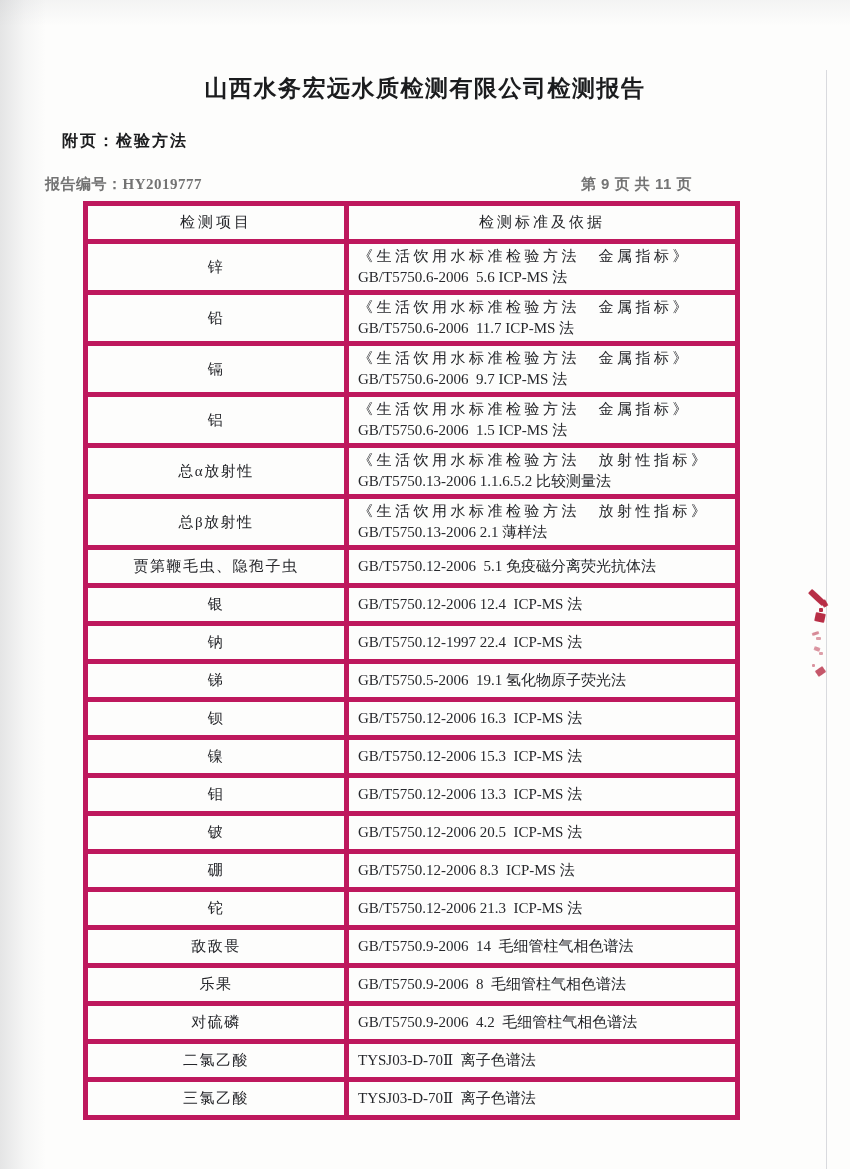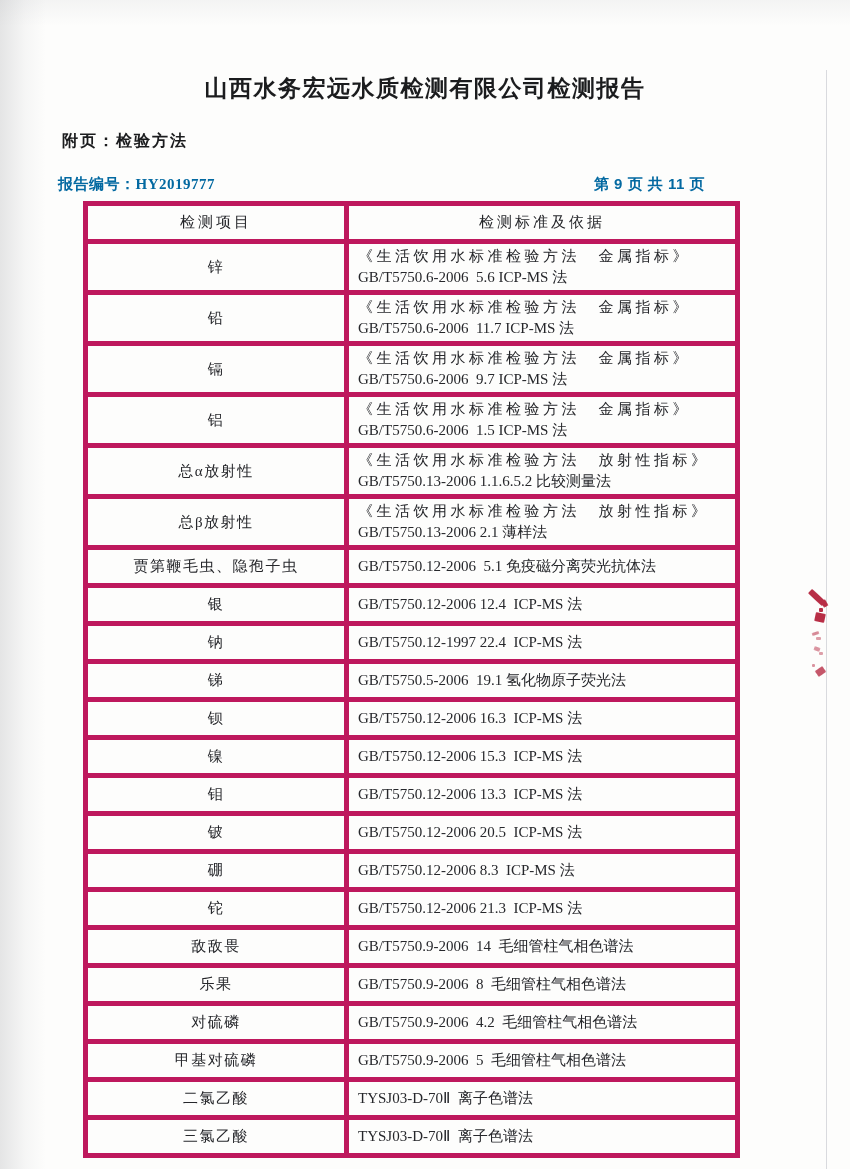--- a/index.html
+++ b/index.html
@@ -44,43 +44,43 @@
 
   .title{
     padding-top:73px;text-align:center;
     font-size:23px;font-weight:bold;letter-spacing:1.5px;color:#1b1c1e;
   }
   .subtitle{
     margin:27px 0 0 62px;
     font-size:16px;font-weight:bold;letter-spacing:2px;color:#1b1c1e;
   }
   .meta-row{
-    margin:23px 0 0 58px;width:647px;
+    margin:23px 0 0 45px;width:647px;
     display:flex;justify-content:space-between;align-items:flex-end;
-    font-size:15px;font-weight:600;letter-spacing:0.5px;color:#0369a1;
+    font-size:15px;font-weight:600;letter-spacing:0.5px;color:#737373;
   }
   .meta-row .num{font-family:"Liberation Serif","DejaVu Serif",serif;font-weight:600;}
 
   table.methods{
     margin:7px 0 0 83px;width:652px;
     border-collapse:collapse;table-layout:fixed;
     font-family:"Liberation Serif","DejaVu Serif",serif;
     font-size:15px;color:#26272b;
   }
   table.methods{border:2px solid #3c3d42;}
   table.methods th, table.methods td{
     border:5px solid #be185d;
     padding:0;
   }
   col.c1{width:261px;}
   col.c2{width:391px;}
   thead th{height:33px;font-weight:normal;letter-spacing:3px;text-align:center;vertical-align:middle;}
   td.item{height:33px;text-align:center;vertical-align:middle;letter-spacing:1.5px;}
   tr.double td.item{height:46px;}
-  td.std{vertical-align:middle;font-family:Liberation Serif, serif;}
+  td.std{vertical-align:middle;}
   td.std .std-line{white-space:pre;padding-left:9px;line-height:21px;}
   td.std .spread{letter-spacing:3.5px;}
   tr.single td.std .std-line{line-height:normal;}
 </style>
 </head>
 <body>
 
 <div class="scan-left"></div>
 <div class="scan-top"></div>
 <div class="scan-line-right"></div>
@@ -233,26 +233,20 @@
           <div class="std-line">GB/T5750.9-2006  8  毛细管柱气相色谱法</div>
         </td>
       </tr>
       <tr class="single">
         <td class="item">对硫磷</td>
         <td class="std">
           <div class="std-line">GB/T5750.9-2006  4.2  毛细管柱气相色谱法</div>
         </td>
       </tr>
       <tr class="single">
-        <td class="item">甲基对硫磷</td>
-        <td class="std">
-          <div class="std-line">GB/T5750.9-2006  5  毛细管柱气相色谱法</div>
-        </td>
-      </tr>
-      <tr class="single">
         <td class="item">二氯乙酸</td>
         <td class="std">
           <div class="std-line">TYSJ03-D-70Ⅱ  离子色谱法</div>
         </td>
       </tr>
       <tr class="single">
         <td class="item">三氯乙酸</td>
         <td class="std">
           <div class="std-line">TYSJ03-D-70Ⅱ  离子色谱法</div>
         </td>

